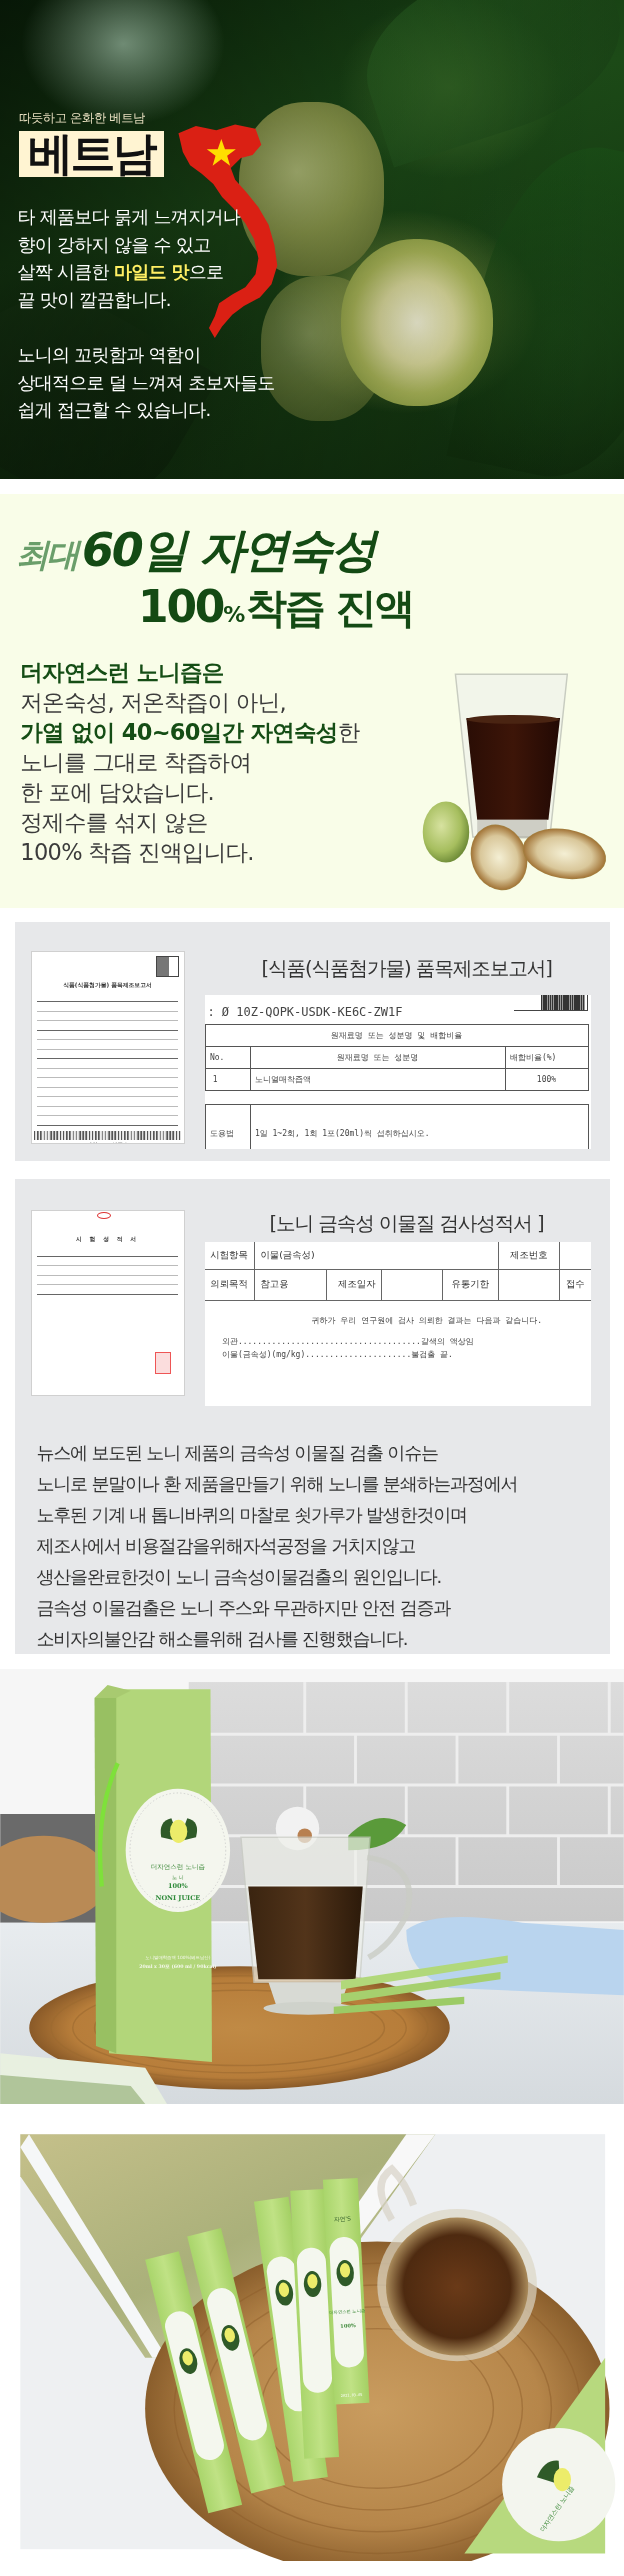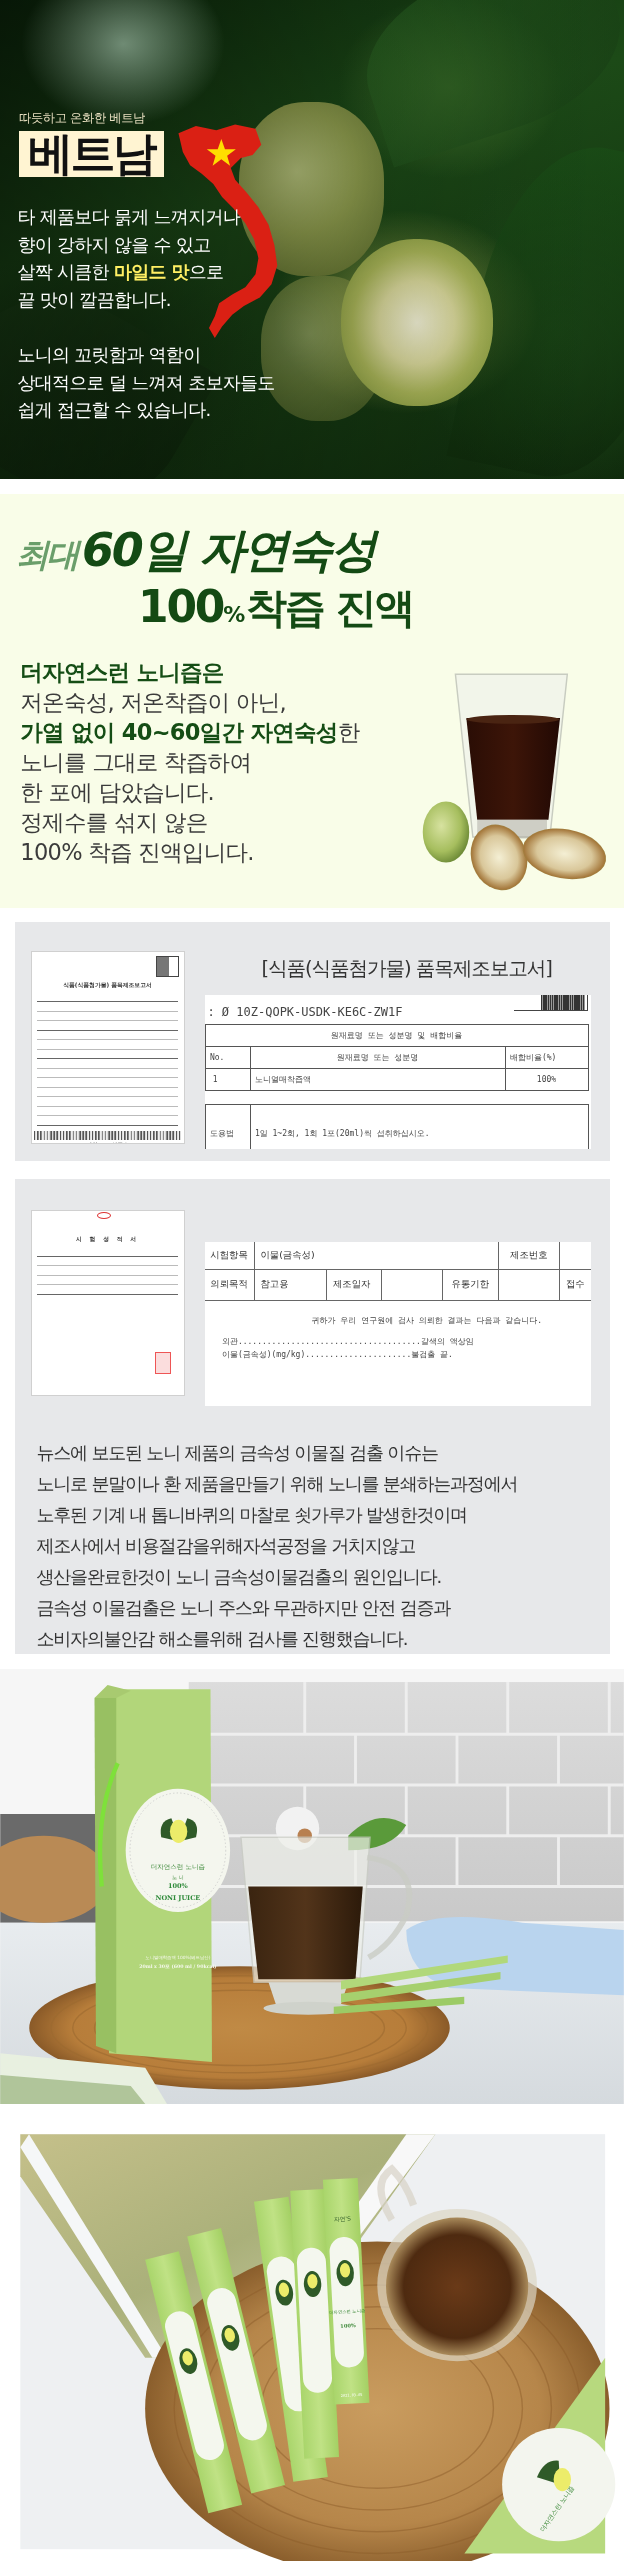--- a/index.html
+++ b/index.html
@@ -232,34 +232,35 @@
     <div class="row dark"></div>
       <div class="row"></div>
       <div class="row"></div>
       <div class="row"></div>
       <div class="row dark"></div>
     <div style="height:109px"></div>
     <div class="seal-red"></div>
 
   </div>
 
+  <div class="cert-title" style="left:255px; top:30.5px;">[노니 금속성 이물질 검사성적서 ]</div>
 
   <div class="doc-zoom" style="left:190px; top:63px; width:386px; height:164px; font-family:'DejaVu Sans', sans-serif;">
     <table class="test-table" style="left:0; top:0;">
       <tbody>
           <tr style="height:27.6px">
         <td>시험항목</td>
         <td colspan="4" style="width:247px">이물(금속성)</td>
         <td style="width:62px; text-align:center">제조번호</td>
         <td style="width:29px; border-right:none"></td>
       </tr>
       <tr style="height:30.5px">
         <td>의뢰목적</td>
         <td style="width:73px">참고용</td>
-        <td style="width:55px; text-align:left">제조일자</td>
+        <td style="width:55px; text-align:right">제조일자</td>
         <td style="width:62px"></td>
         <td style="width:55px; text-align:center">유통기한</td>
         <td></td>
         <td style="border-right:none">접수</td>
       </tr>
     </tbody>
       </table>
     <div class="test-note" style="left:107px; top:73px;">귀하가 우리 연구원에 검사 의뢰한 결과는 다음과 같습니다.</div>
     <div class="test-note" style="left:17.4px; top:94px;">
       <span>외관</span><span>......................................</span><span>갈색의 액상임</span>

